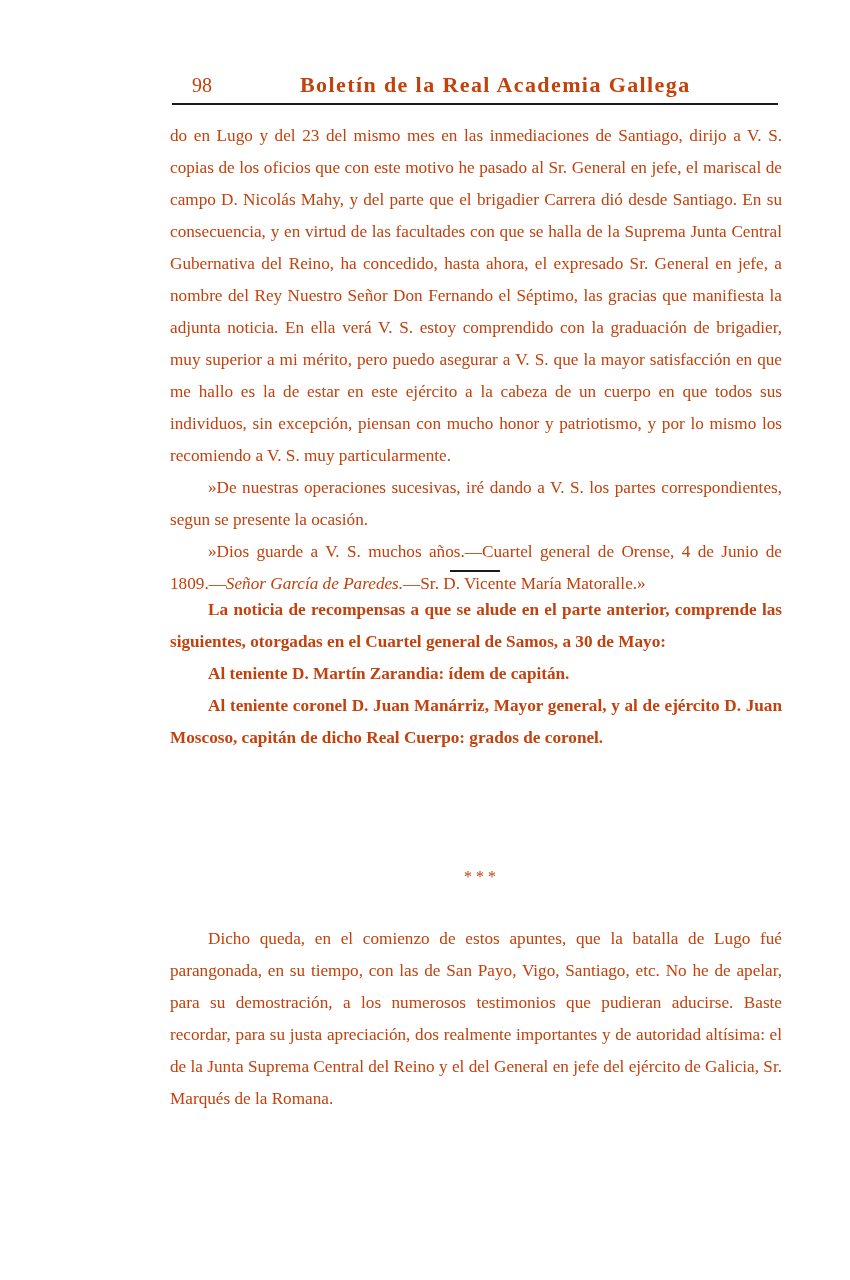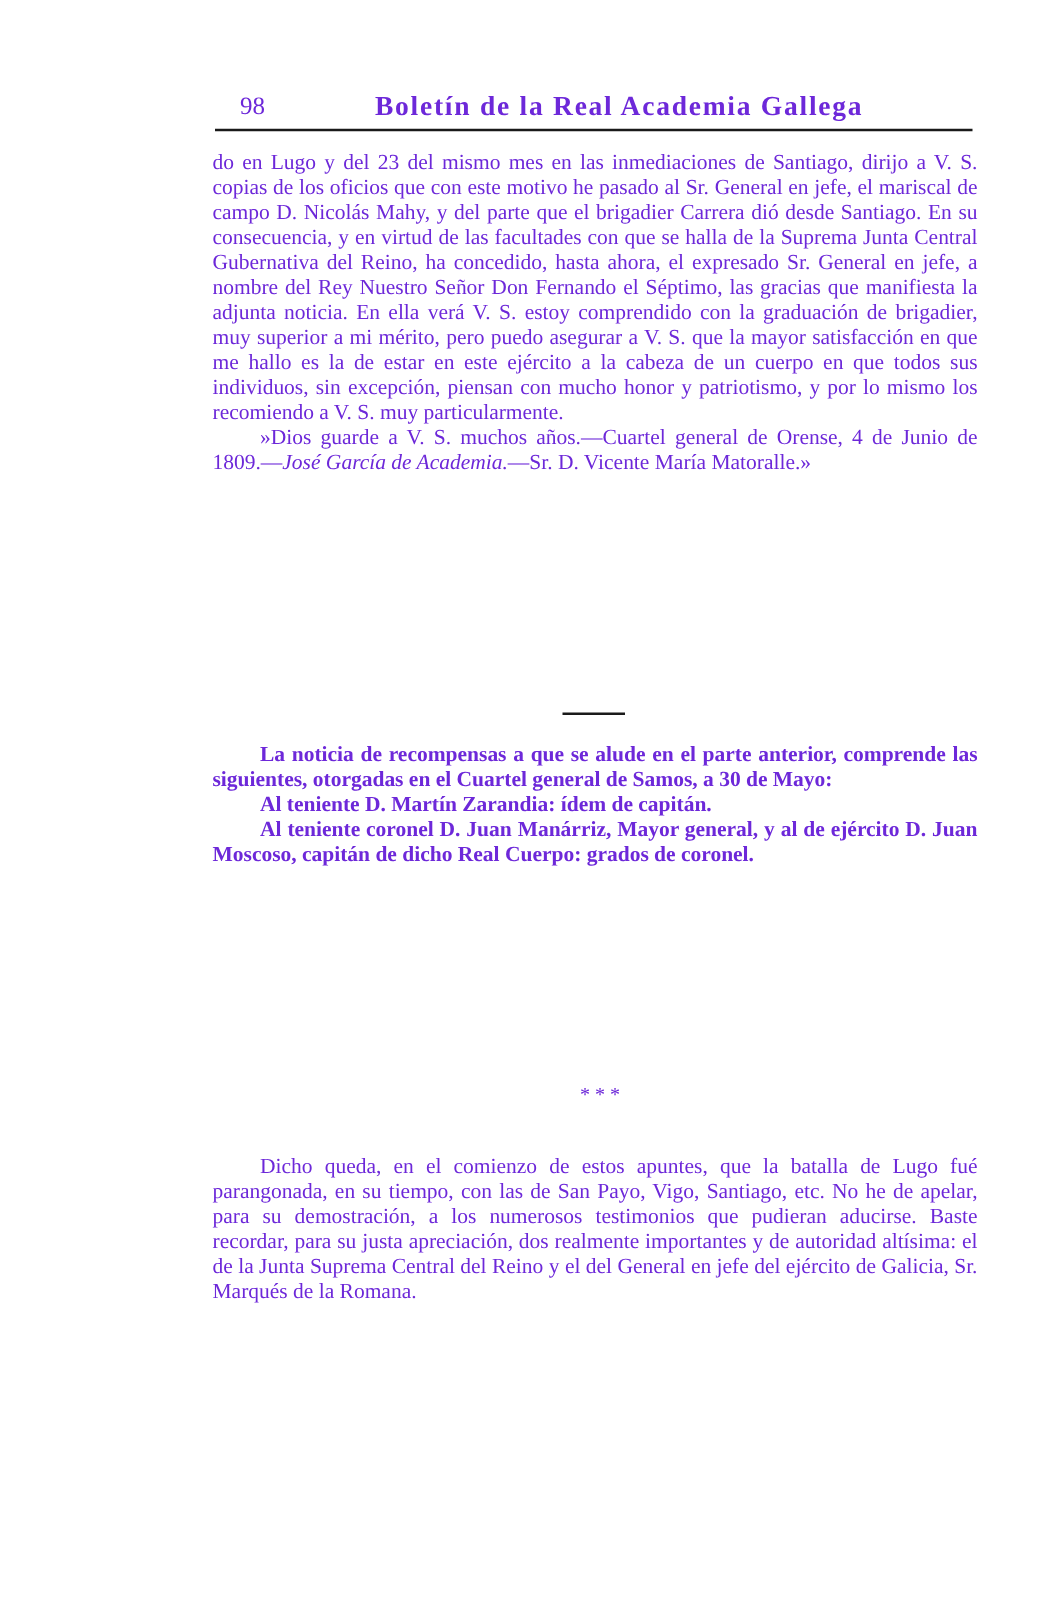--- a/index.html
+++ b/index.html
@@ -1,39 +1,39 @@
 <!DOCTYPE html>
 <html><head>
 <meta charset="utf-8">
 <style>
   html, body { margin: 0; padding: 0; background: #ffffff; }
   body { width: 850px; height: 1280px; position: relative; overflow: hidden; }
   .page {
     position: absolute; left: 0; top: 0; width: 850px; height: 1280px;
-    background: #ffffff; color: #6d28d9;
+    background: #ffffff; color: #c2410c;
     font-family: "DejaVu Serif", "Liberation Serif", serif;
   }
   .running-head {
     position: absolute; left: 170px; top: 70px; width: 608px; height: 30px;
   }
   .page-number {
     position: absolute; left: 22px; top: 4px;
     font-family: "Liberation Serif", serif; font-size: 20px;
   }
   .journal-title {
     position: absolute; left: 130px; top: 2px;
     font-family: "Liberation Serif", serif; font-size: 22px; letter-spacing: 1.4px;
     font-weight: bold;
   }
   .head-rule {
     position: absolute; left: 172px; top: 103px; width: 606px; height: 2px; background: #1a1a1a;
   }
   .body-text {
     position: absolute; left: 170px; top: 120px; width: 612px;
-    font-size: 17.2px; line-height: 20px; text-align: justify;
+    font-size: 17.2px; line-height: 32px; text-align: justify;
     font-family: "Liberation Serif", serif;
   }
   .body-text p { margin: 0; }
   .body-text p.indent { text-indent: 38px; }
   .block-b { top: 594px; font-weight: bold; }
   .block-c { top: 923px; }
   .sep-rule {
     position: absolute; left: 450px; top: 570px; width: 50px; height: 1.5px; background: #1a1a1a;
   }
   .asterism {
@@ -48,21 +48,22 @@
 <div class="page">
 
   <div class="running-head">
     <span class="page-number">98</span>
     <span class="journal-title">Boletín de la Real Academia Gallega</span>
   </div>
   <div class="head-rule"></div>
 
   <div class="body-text">
     <p>do en Lugo y del 23 del mismo mes en las inmediaciones de Santiago, dirijo a V. S. copias de los oficios que con este motivo he pasado al Sr. General en jefe, el mariscal de campo D. Nicolás Mahy, y del parte que el brigadier Carrera dió desde Santiago. En su consecuencia, y en virtud de las facultades con que se halla de la Suprema Junta Central Gubernativa del Reino, ha concedido, hasta ahora, el expresado Sr. General en jefe, a nombre del Rey Nuestro Señor Don Fernando el Séptimo, las gracias que manifiesta la adjunta noticia. En ella verá V. S. estoy comprendido con la graduación de brigadier, muy superior a mi mérito, pero puedo asegurar a V. S. que la mayor satisfacción en que me hallo es la de estar en este ejército a la cabeza de un cuerpo en que todos sus individuos, sin excepción, piensan con mucho honor y patriotismo, y por lo mismo los recomiendo a V. S. muy particularmente.</p>
-    <p class="indent"><span>»Dios guarde a V. S. muchos años.—Cuartel general de Orense, 4 de Junio de 1809.—</span><em>José García de Academia.</em><span>—Sr. D. Vicente María Matoralle.»</span></p>
+    <p class="indent">»De nuestras operaciones sucesivas, iré dando a V. S. los partes correspondientes, segun se presente la ocasión.</p>
+    <p class="indent"><span>»Dios guarde a V. S. muchos años.—Cuartel general de Orense, 4 de Junio de 1809.—</span><em>Señor García de Paredes.</em><span>—Sr. D. Vicente María Matoralle.»</span></p>
   </div>
 
   <div class="sep-rule"></div>
 
   <div class="body-text block-b">
     <p class="indent">La noticia de recompensas a que se alude en el parte anterior, comprende las siguientes, otorgadas en el Cuartel general de Samos, a 30 de Mayo:</p>
     <p class="indent">Al teniente D. Martín Zarandia: ídem de capitán.</p>
     <p class="indent">Al teniente coronel D. Juan Manárriz, Mayor general, y al de ejército D. Juan Moscoso, capitán de dicho Real Cuerpo: grados de coronel.</p>
   </div>
 

